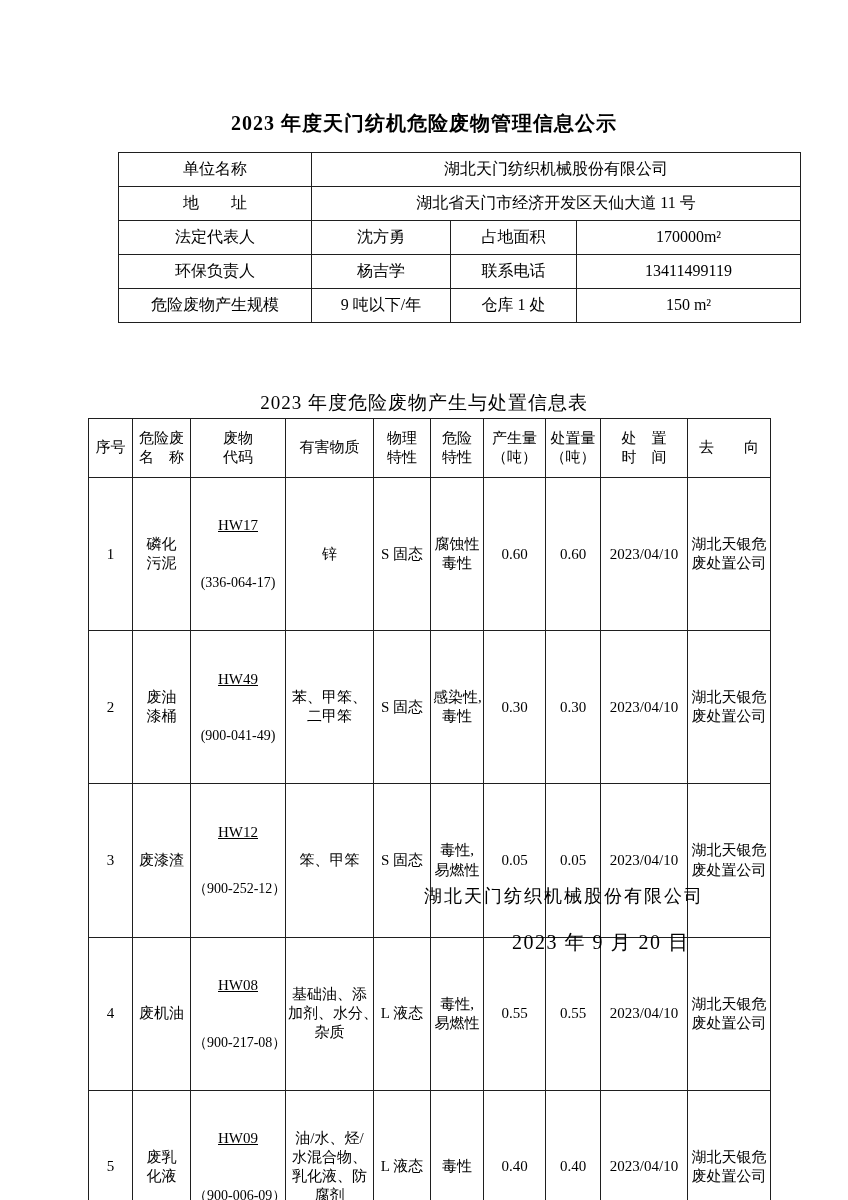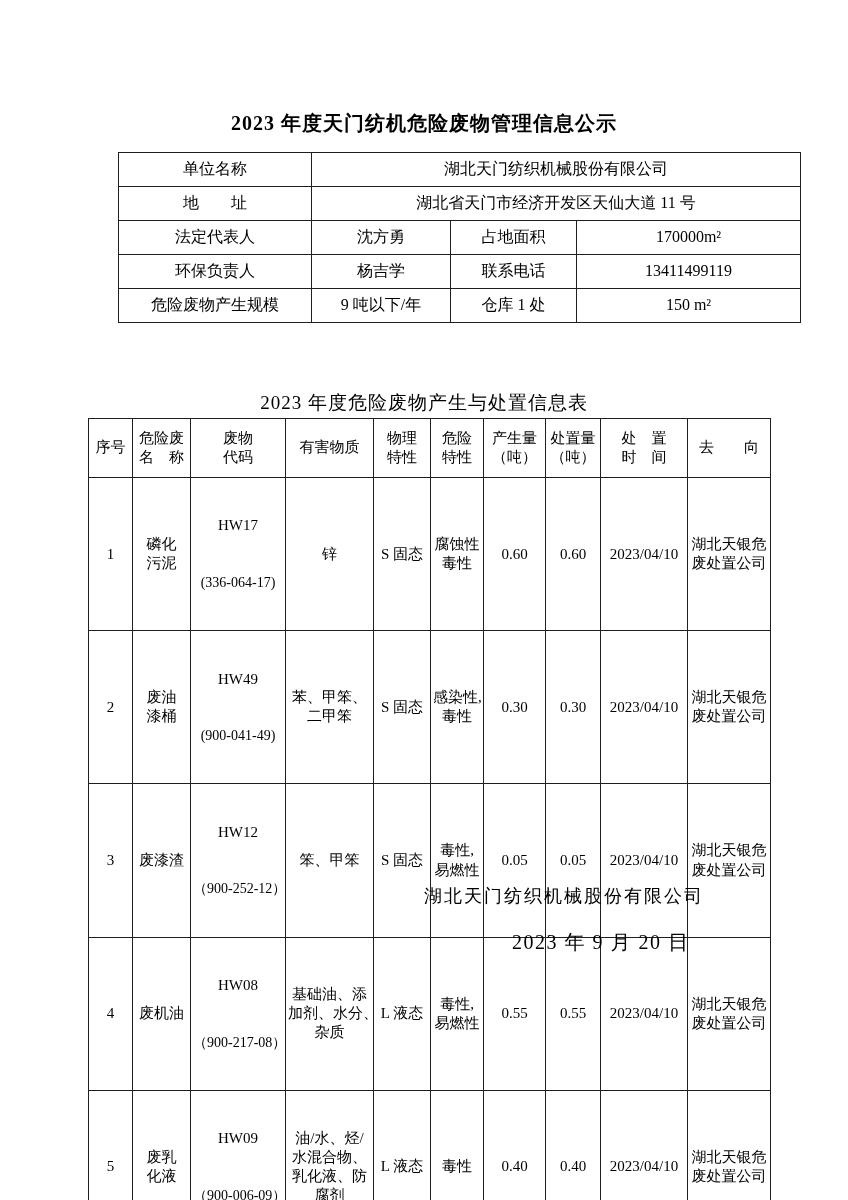--- a/index.html
+++ b/index.html
@@ -52,21 +52,21 @@
   .info-table td { height: 34px; font-size: 16px; }
   
   .waste-table { top: 418px; }
   .waste-table td { font-size: 15px; }
   .r-hd  { height: 59px; padding-left: 15px; }
   .r-1   { height: 53px; }
   .r-2   { height: 52px; }
   .r-3   { height: 55px; }
   .r-4   { height: 68px; }
   .r-5   { height: 92px; }
-  .code-l1 { display: block; }
+  .code-l1 { display: block; text-decoration: underline; }
   .code-l2 { display: block; font-size: 14px; white-space: nowrap; }
   .footer-company {
     position: absolute;
     top: 884px; left: 424px;
     font-size: 18px;
     letter-spacing: 2px;
     white-space: pre;
   }
   .footer-date {
     position: absolute;

